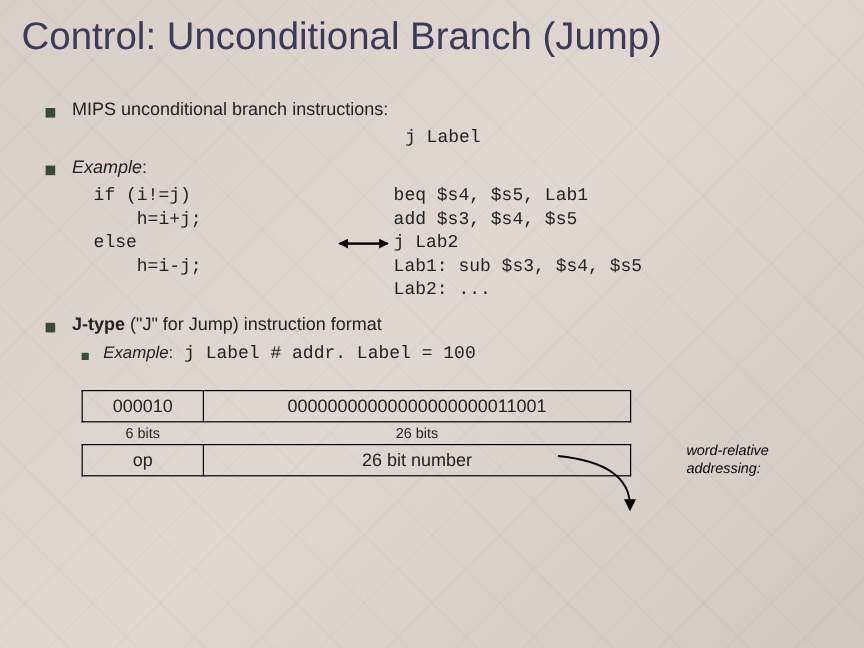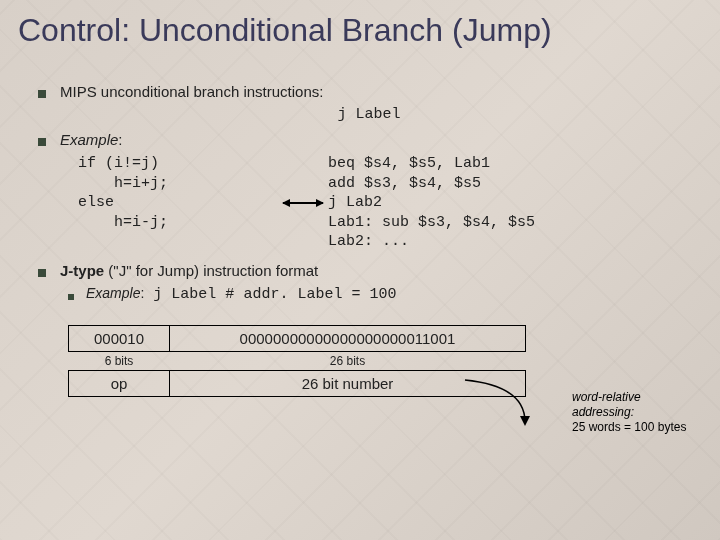--- a/index.html
+++ b/index.html
@@ -102,21 +102,21 @@
 
   .sub-example {
     display: flex;
     align-items: center;
     margin-top: 6px;
   }
 
   .note {
     position: absolute;
     right: 18px;
-    top: 390px;
+    top: 368px;
     width: 130px;
     font-size: 12px;
     font-style: italic;
     line-height: 1.25;
   }
   .note .plain { font-style: normal; }
 
   .format-table {
     margin-left: 30px;
     margin-top: 22px;
@@ -211,14 +211,13 @@
 </div>
 
 <svg class="curve-arrow" viewBox="0 0 90 50">
   <path d="M 10 2 Q 70 8 70 44" stroke="#000" stroke-width="1.5" fill="none"></path>
   <path d="M 70 48 L 65 38 L 75 38 Z" fill="#000"></path>
 </svg>
 
 <div class="note">
   <span>word-relative</span><br>
   <span>addressing</span>:<br>
-  <span class="plain">25 words = 100 bytes</span>
 </div>
 
 </body></html>

